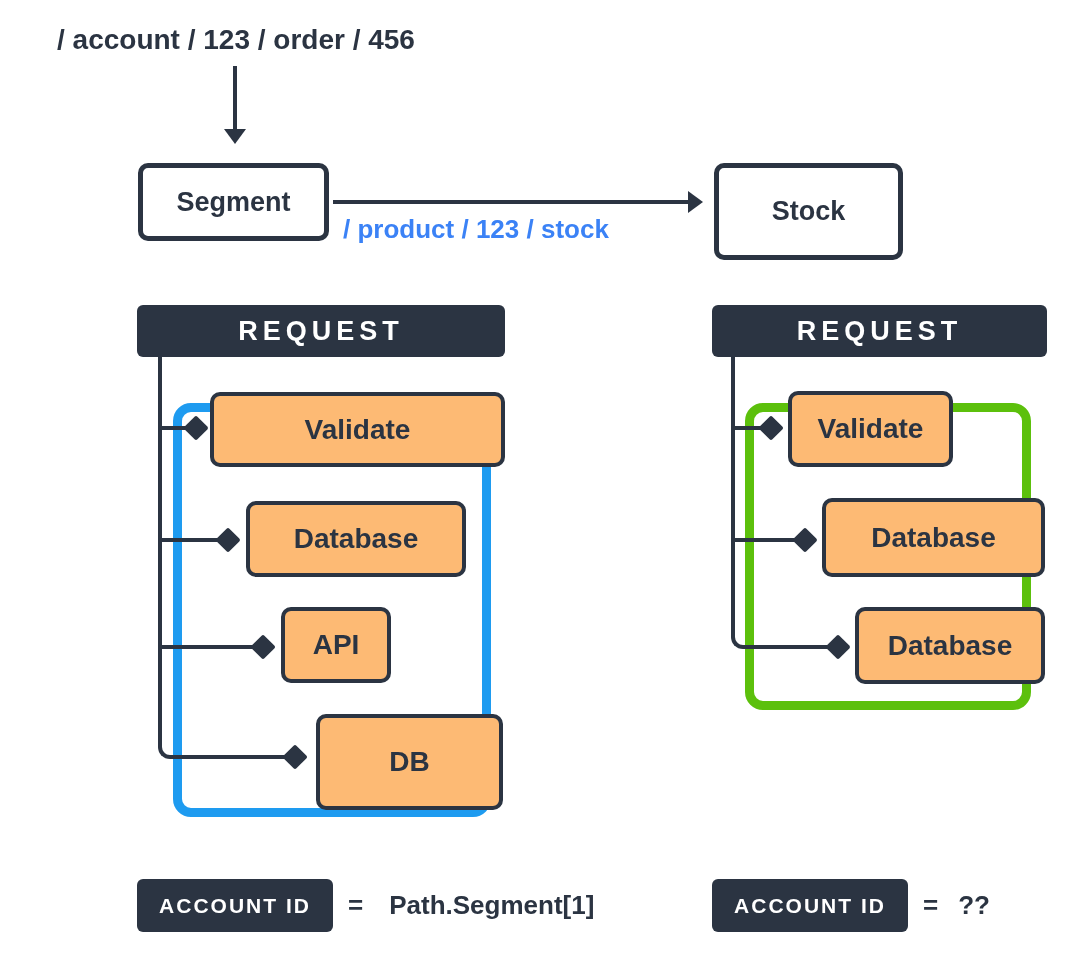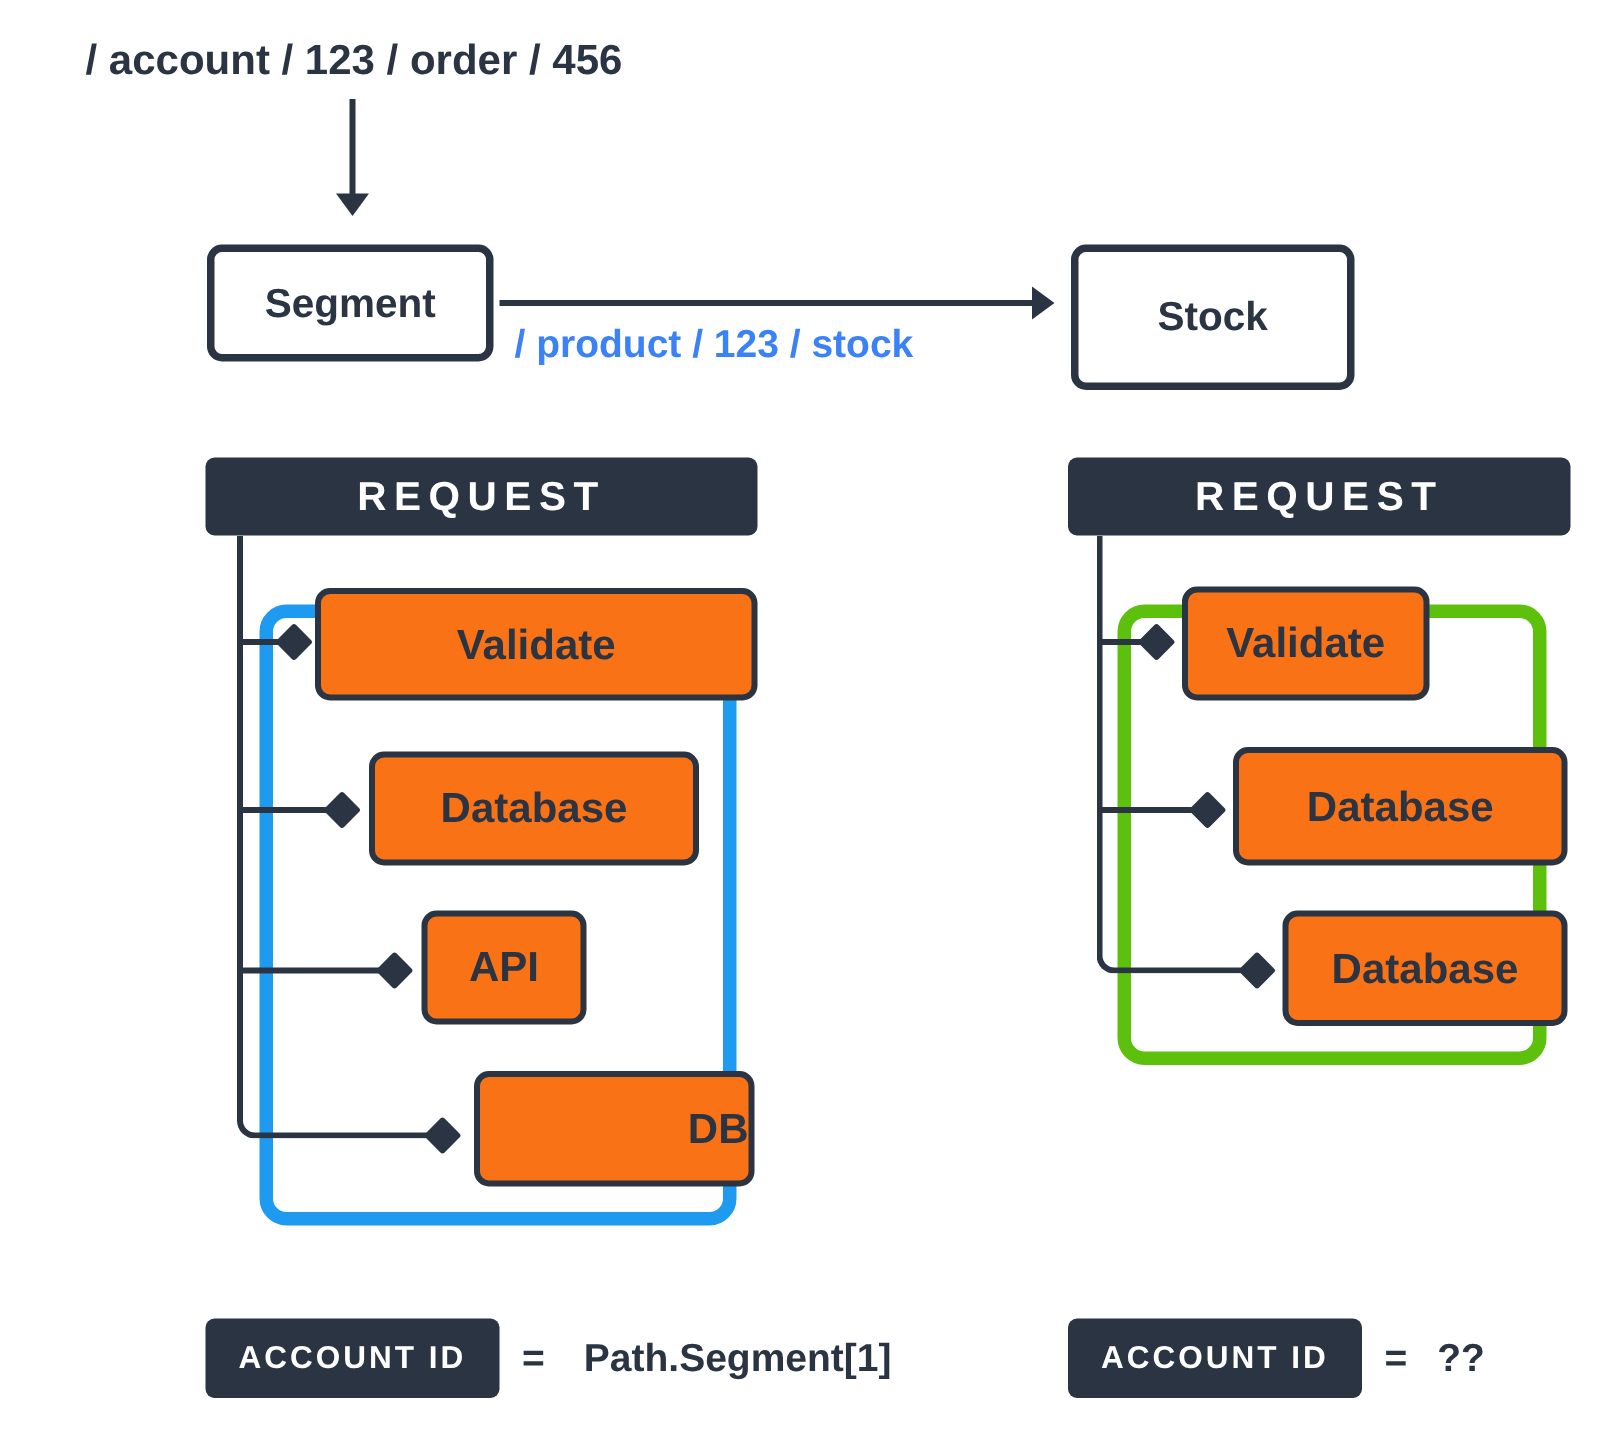--- a/index.html
+++ b/index.html
@@ -9,21 +9,21 @@
     color:#2B3442;
   }
   
   .node{
     position:absolute;box-sizing:border-box;background:#ffffff;
     border:5px solid #2B3442;border-radius:10px;
     display:flex;align-items:center;justify-content:center;
     font-weight:bold;font-size:27px;color:#2B3442;z-index:5;
   }
   .span-box{
-    position:absolute;box-sizing:border-box;background:#f97316;
+    position:absolute;box-sizing:border-box;background:#fdba74;
     border:4px solid #2B3442;border-radius:10px;
     display:flex;align-items:center;justify-content:center;
     font-weight:bold;font-size:28px;color:#2B3442;z-index:5;
   }
   
   .hdr{
     position:absolute;background:#2B3442;border-radius:6px;color:#ffffff;
     display:flex;align-items:center;justify-content:center;
     font-weight:bold;font-size:27px;letter-spacing:5px;z-index:4;
   }
@@ -121,21 +121,21 @@
 
     <div class="span-box" style="left:210px;top:392px;width:295px;height:75px;">
       <span>Validate</span>
     </div>
     <div class="span-box" style="left:246px;top:501px;width:220px;height:76px;">
       <span>Database</span>
     </div>
     <div class="span-box" style="left:281px;top:607px;width:110px;height:76px;">
       <span>API</span>
     </div>
-    <div class="span-box" style="left:316px;top:714px;width:187px;height:77px;justify-content:flex-end;">
+    <div class="span-box" style="left:316px;top:714px;width:187px;height:96px;">
       <span>DB</span>
     </div>
 
     <div class="badge" style="left:137px;top:879px;width:196px;height:53px;">
       <span>ACCOUNT ID</span>
     </div>
     <div class="eq-row" style="left:348px;top:879px;">
       <span>=</span>
       <span>Path.Segment[1]</span>
     </div>

